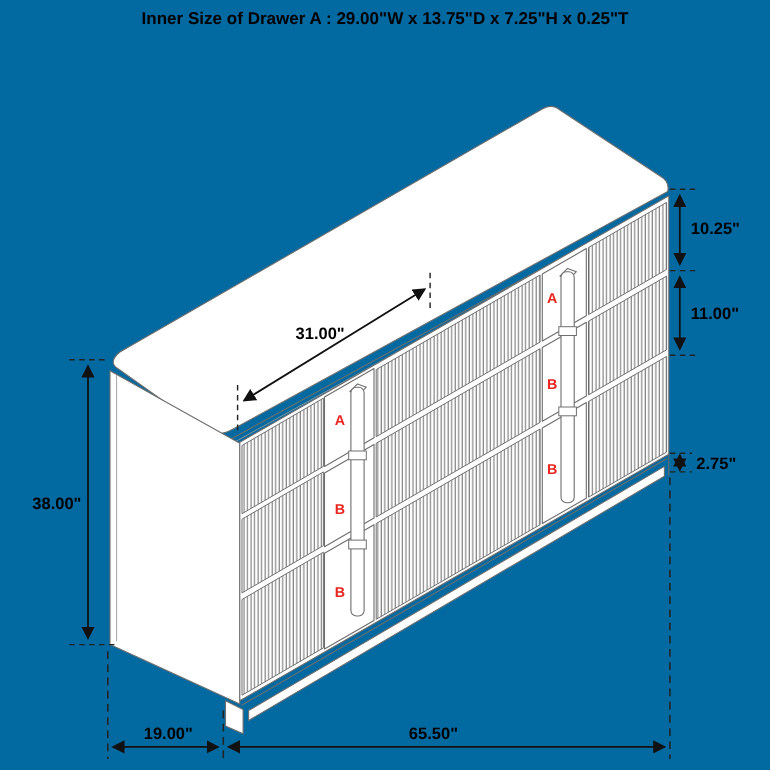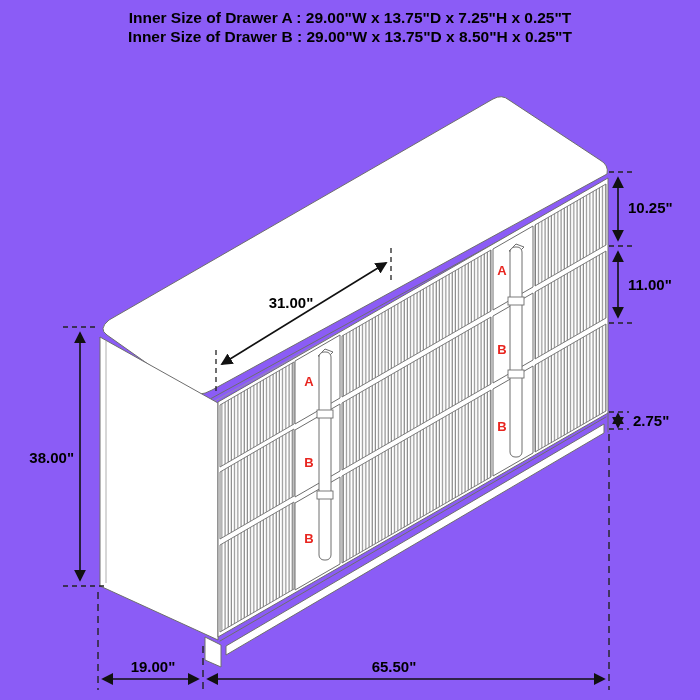--- a/index.html
+++ b/index.html
@@ -1,17 +1,17 @@
 <!DOCTYPE html>
 <html><head>
 <meta charset="utf-8">
 <style>
   html,body{margin:0;padding:0;background:#fff;}
   .stage{
-    position:relative;width:700px;height:700px;background:#8b5cf6;overflow:hidden;
+    position:relative;width:700px;height:700px;background:#0369a1;overflow:hidden;
     font-family:"Liberation Sans",sans-serif;
   }
   .hdr{
     position:absolute;top:8px;left:0;right:0;text-align:center;
     font-weight:bold;font-size:15.5px;line-height:19px;color:#000;
   }
   svg{position:absolute;left:0;top:0;}
   .struct{stroke:#6e6e6e;stroke-width:1;fill:none;stroke-linejoin:round;stroke-linecap:round;}
   .structf{stroke:#6e6e6e;stroke-width:1;fill:#ffffff;stroke-linejoin:round;}
   .flutecell{stroke:#6e6e6e;stroke-width:0.9;}
@@ -22,21 +22,20 @@
   .dimtxt{font:bold 15px "Liberation Sans",sans-serif;fill:#000;}
   .marktxt{font:bold 13px "Liberation Sans",sans-serif;}
 </style>
 </head>
 <body>
 
 <div class="stage">
 
   <div class="hdr">
     <div>Inner Size of Drawer A : 29.00"W x 13.75"D x 7.25"H x 0.25"T</div>
-    <div>Inner Size of Drawer B : 29.00"W x 13.75"D x 8.50"H x 0.25"T</div>
   </div>
 
   <svg width="700" height="700" viewBox="0 0 700 700">
     <defs>
       <pattern id="flute" width="3.2" height="8" patternUnits="userSpaceOnUse">
         <rect width="3.2" height="8" fill="#ffffff"></rect>
         <line x1="1" y1="0" x2="1" y2="8" stroke="#6a6a6a" stroke-width="0.9"></line>
       </pattern>
       <marker id="ah" viewBox="0 0 10 10" refX="8.5" refY="5" markerWidth="7.5" markerHeight="7.5" orient="auto-start-reverse">
         <path d="M0,0 L10,5 L0,10 z" fill="#111"></path>

